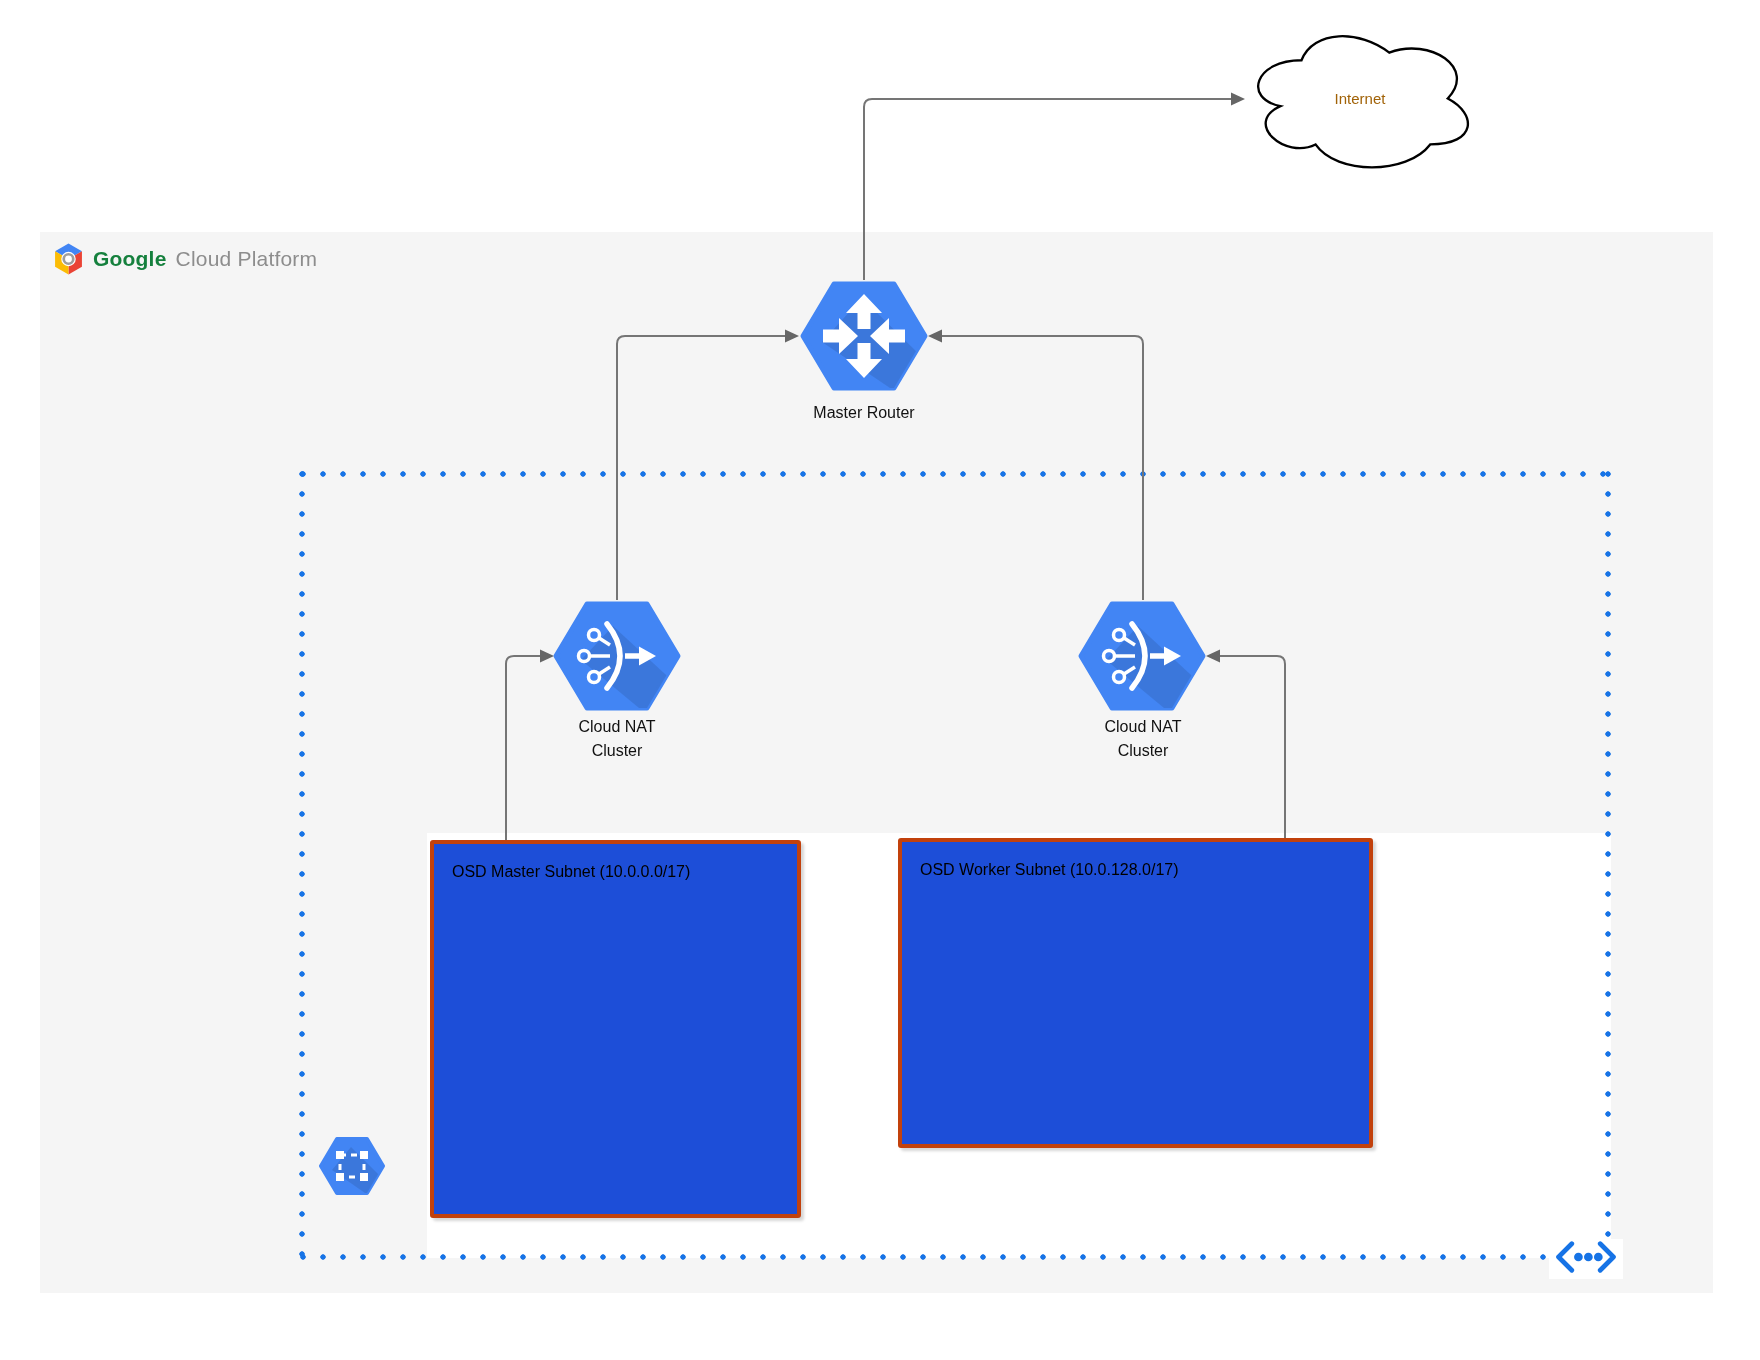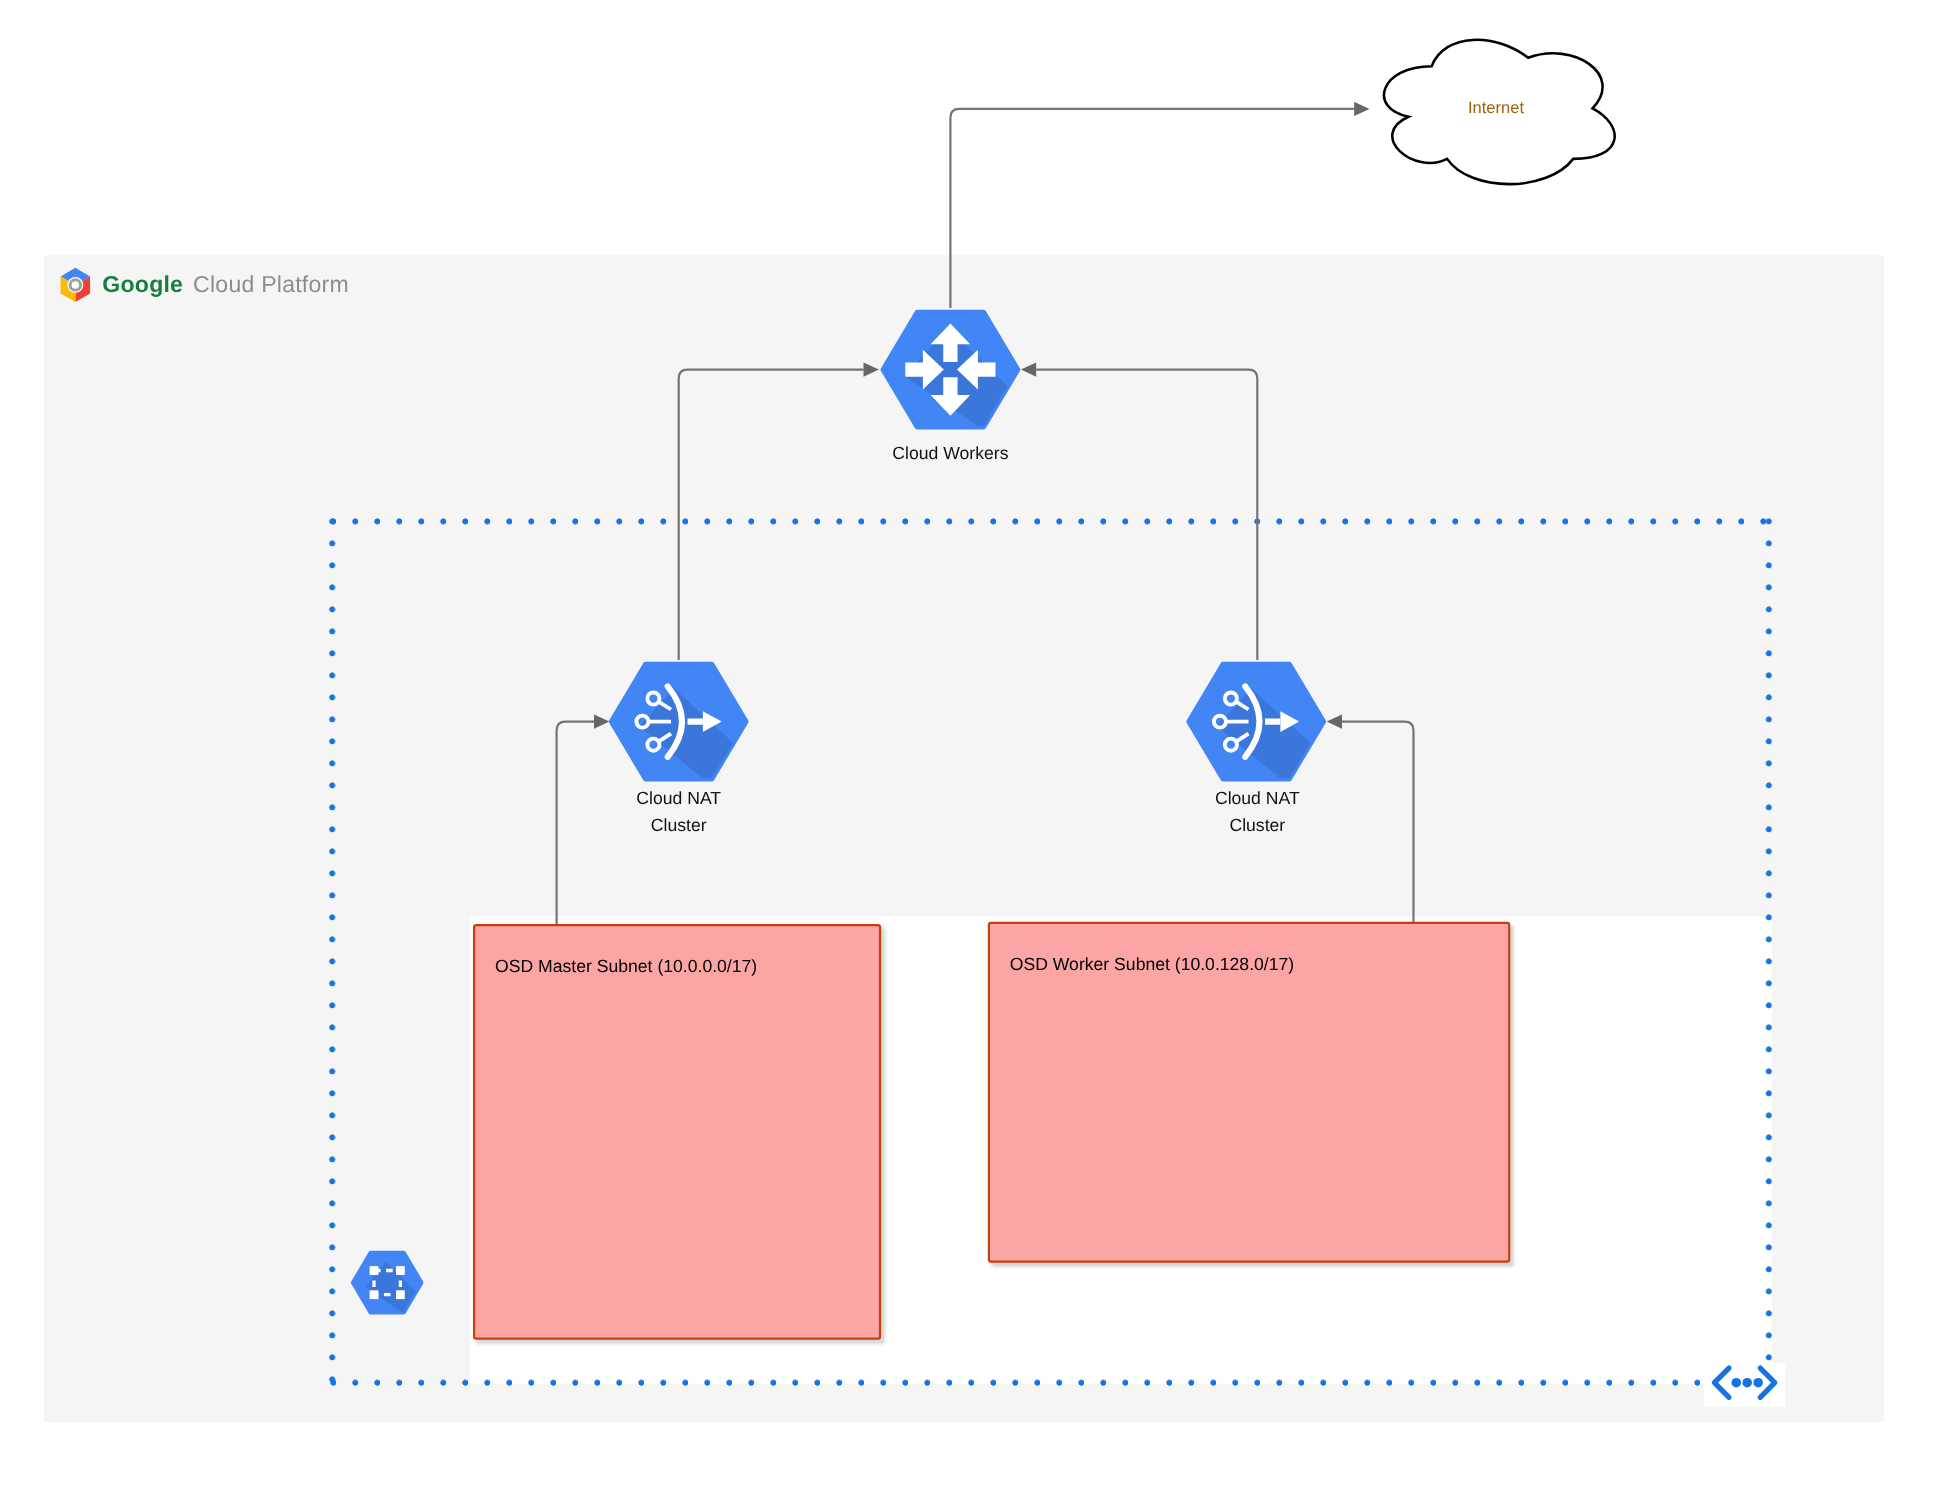--- a/index.html
+++ b/index.html
@@ -34,22 +34,22 @@
   .connector-layer { position:absolute; left:0; top:0; width:1760px; height:1360px; pointer-events:none; }
 
   
   .node { position:absolute; }
   .node-label { position:absolute; text-align:center; font-size:16px; color:#111111; line-height:24px; }
   .cloud-node { position:absolute; left:1240px; top:20px; width:240px; height:157px; }
   .cloud-node .cloud-label { position:absolute; left:0; top:0; width:100%; height:100%;
     display:flex; align-items:center; justify-content:center; font-size:15px; color:#a16207; }
 
   
-  .subnet { position:absolute; background:#fca5a5; border:2px solid #c2410c; border-radius:3px;
-    box-shadow:3px 3px 3px rgba(0,0,0,0.16); padding:29px 18px; font-size:16px; color:#000000; }
+  .subnet { position:absolute; background:#1d4ed8; border:4px solid #c2410c; border-radius:3px;
+    box-shadow:3px 3px 3px rgba(0,0,0,0.16); padding:19px 18px; font-size:16px; color:#000000; }
   .subnet-master { left:430px; top:840px; width:371px; height:378px; }
   .subnet-worker { left:898px; top:838px; width:475px; height:310px; }
 </style>
 </head>
 <body>
 
 <div id="canvas">
 
   <div class="gcp-panel"></div>
 
@@ -119,21 +119,21 @@
         <path clip-path="url(#hex-r)" d="M62 18 L125 80 L125 108 L90 108 L22 62 Z" fill="rgba(0,0,0,0.10)"></path>
         <g fill="#ffffff">
           <path d="M64 14 L82 33 L70.5 33 L70.5 49 L57.5 49 L57.5 33 L46 33 Z"></path>
           <path d="M64 98 L46 79 L57.5 79 L57.5 63 L70.5 63 L70.5 79 L82 79 Z"></path>
           <path d="M58 56 L39 74 L39 62.5 L23 62.5 L23 49.5 L39 49.5 L39 38 Z"></path>
           <path d="M70 56 L89 38 L89 49.5 L105 49.5 L105 62.5 L89 62.5 L89 74 Z"></path>
         </g>
       </svg>
     </span>
   </div>
-  <div class="node-label" style="left:714px; top:401px; width:300px;">Cloud Workers</div>
+  <div class="node-label" style="left:714px; top:401px; width:300px;">Master Router</div>
 
   <div class="node" style="left:553px; top:600px;">
     <span>
       <svg width="128" height="112" viewBox="0 0 128 112">
         <defs>
             <clipPath id="hex-n1">
               <polygon points="3,56 34,4 94,4 125,56 94,108 34,108"></polygon>
             </clipPath>
           </defs>
         <polygon points="3,56 34,4 94,4 125,56 94,108 34,108" fill="#4285f4" stroke="#4285f4" stroke-width="5" stroke-linejoin="round"></polygon>

